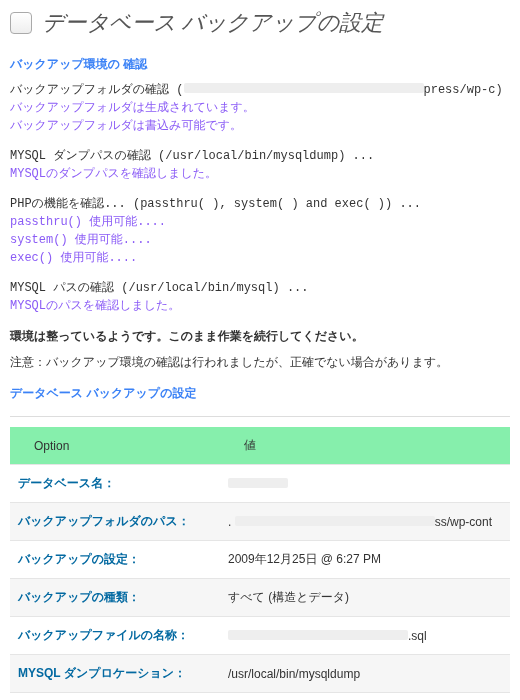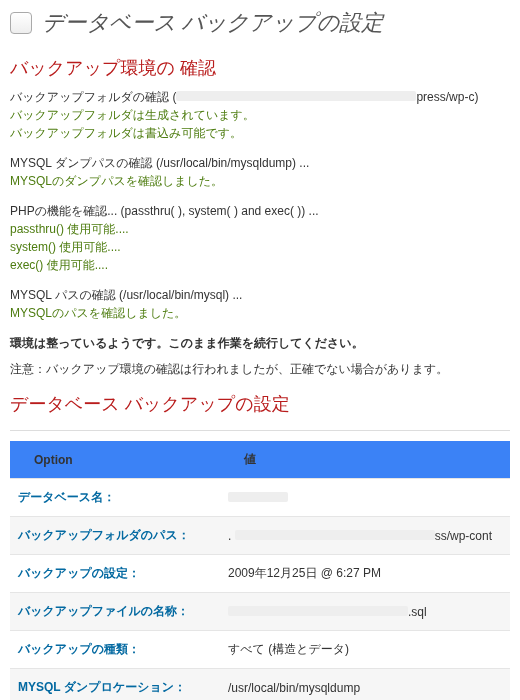--- a/index.html
+++ b/index.html
@@ -7,31 +7,31 @@
       font-family: "Lucida Grande", Verdana, Arial, sans-serif;
       font-size: 12px;
       color: #333;
       width: 520px;
       background: #fff;
       padding: 8px 10px;
     }
     .page-title-row { display: flex; align-items: center; gap: 10px; margin-bottom: 18px; }
     .page-title-icon { width: 22px; height: 22px; border: 1px solid #aaa; border-radius: 4px; background: linear-gradient(#fff,#eee); }
     h1 { font-size: 22px; font-weight: normal; font-style: italic; color: #555; font-family: Georgia, serif; }
-    h2 { font-size: 18px; font-weight: normal; color: #b91c1c; margin: 12px 0 8px; }
+    h2 { font-size: 12px; font-weight: bold; color: #3b82f6; margin: 12px 0 8px; }
     .status p { font-size: 12px; line-height: 1.5; color: #333; }
-    .status .ok { color: #4d7c0f; }
-    .status-block { margin-bottom: 12px; }
+    .status .ok { color: #8b5cf6; }
+    .status-block { margin-bottom: 12px; font-family: Liberation Mono, monospace; }
     .redacted { display: inline-block; height: 10px; background: #eee; border-radius: 2px; vertical-align: baseline; }
     .env-ready { color: #3a8a00; font-weight: bold; margin: 8px 0; }
     .note { color: #555; margin-bottom: 14px; }
     .section-sep { border-top: 1px solid #ddd; margin: 14px 0 10px; }
     table.form-table { width: 100%; border-collapse: collapse; margin-top: 8px; }
     table.form-table th, table.form-table td { text-align: left; padding: 10px 8px; font-size: 12px; border-bottom: 1px solid #e5e5e5; }
-    table.form-table thead th { background: #3b82f6; font-weight: bold; color: #333; padding-left: 24px; }
+    table.form-table thead th { background: #86efac; font-weight: normal; color: #333; padding-left: 24px; }
     table.form-table tbody tr:nth-child(even) td, table.form-table tbody tr:nth-child(even) th.rowhead { background: #f6f6f6; }
     table.form-table tbody tr:nth-child(odd) td, table.form-table tbody tr:nth-child(odd) th.rowhead { background: #fff; }
     table.form-table th.rowhead { width: 210px; font-weight: bold; color: #0369a1; }
     .cell-redacted { display:inline-block; background:#eee; height:10px; border-radius:2px; }
   </style>
 </head>
 <body>
 
 <div class="page-title-row">
   <span class="page-title-icon"></span>
@@ -88,26 +88,26 @@
     </tr>
     <tr>
       <th class="rowhead">バックアップフォルダのパス：</th>
       <td>. <span class="cell-redacted" style="width:200px"></span><span>ss/wp-cont</span></td>
     </tr>
     <tr>
       <th class="rowhead">バックアップの設定：</th>
       <td>2009年12月25日 @ 6:27 PM</td>
     </tr>
     <tr>
+      <th class="rowhead">バックアップの種類：</th>
+      <td>すべて (構造とデータ)</td>
+    </tr>
+    <tr>
       <th class="rowhead">バックアップファイルの名称：</th>
       <td><span class="cell-redacted" style="width:180px"></span><span>.sql</span></td>
-    </tr>
-    <tr>
-      <th class="rowhead">バックアップの種類：</th>
-      <td>すべて (構造とデータ)</td>
     </tr>
     <tr>
       <th class="rowhead">MYSQL ダンプロケーション：</th>
       <td>/usr/local/bin/mysqldump</td>
     </tr>
     <tr>
       <th class="rowhead">GZIP圧縮を使用しますか？</th>
       <td class="radio-row">
         
         

